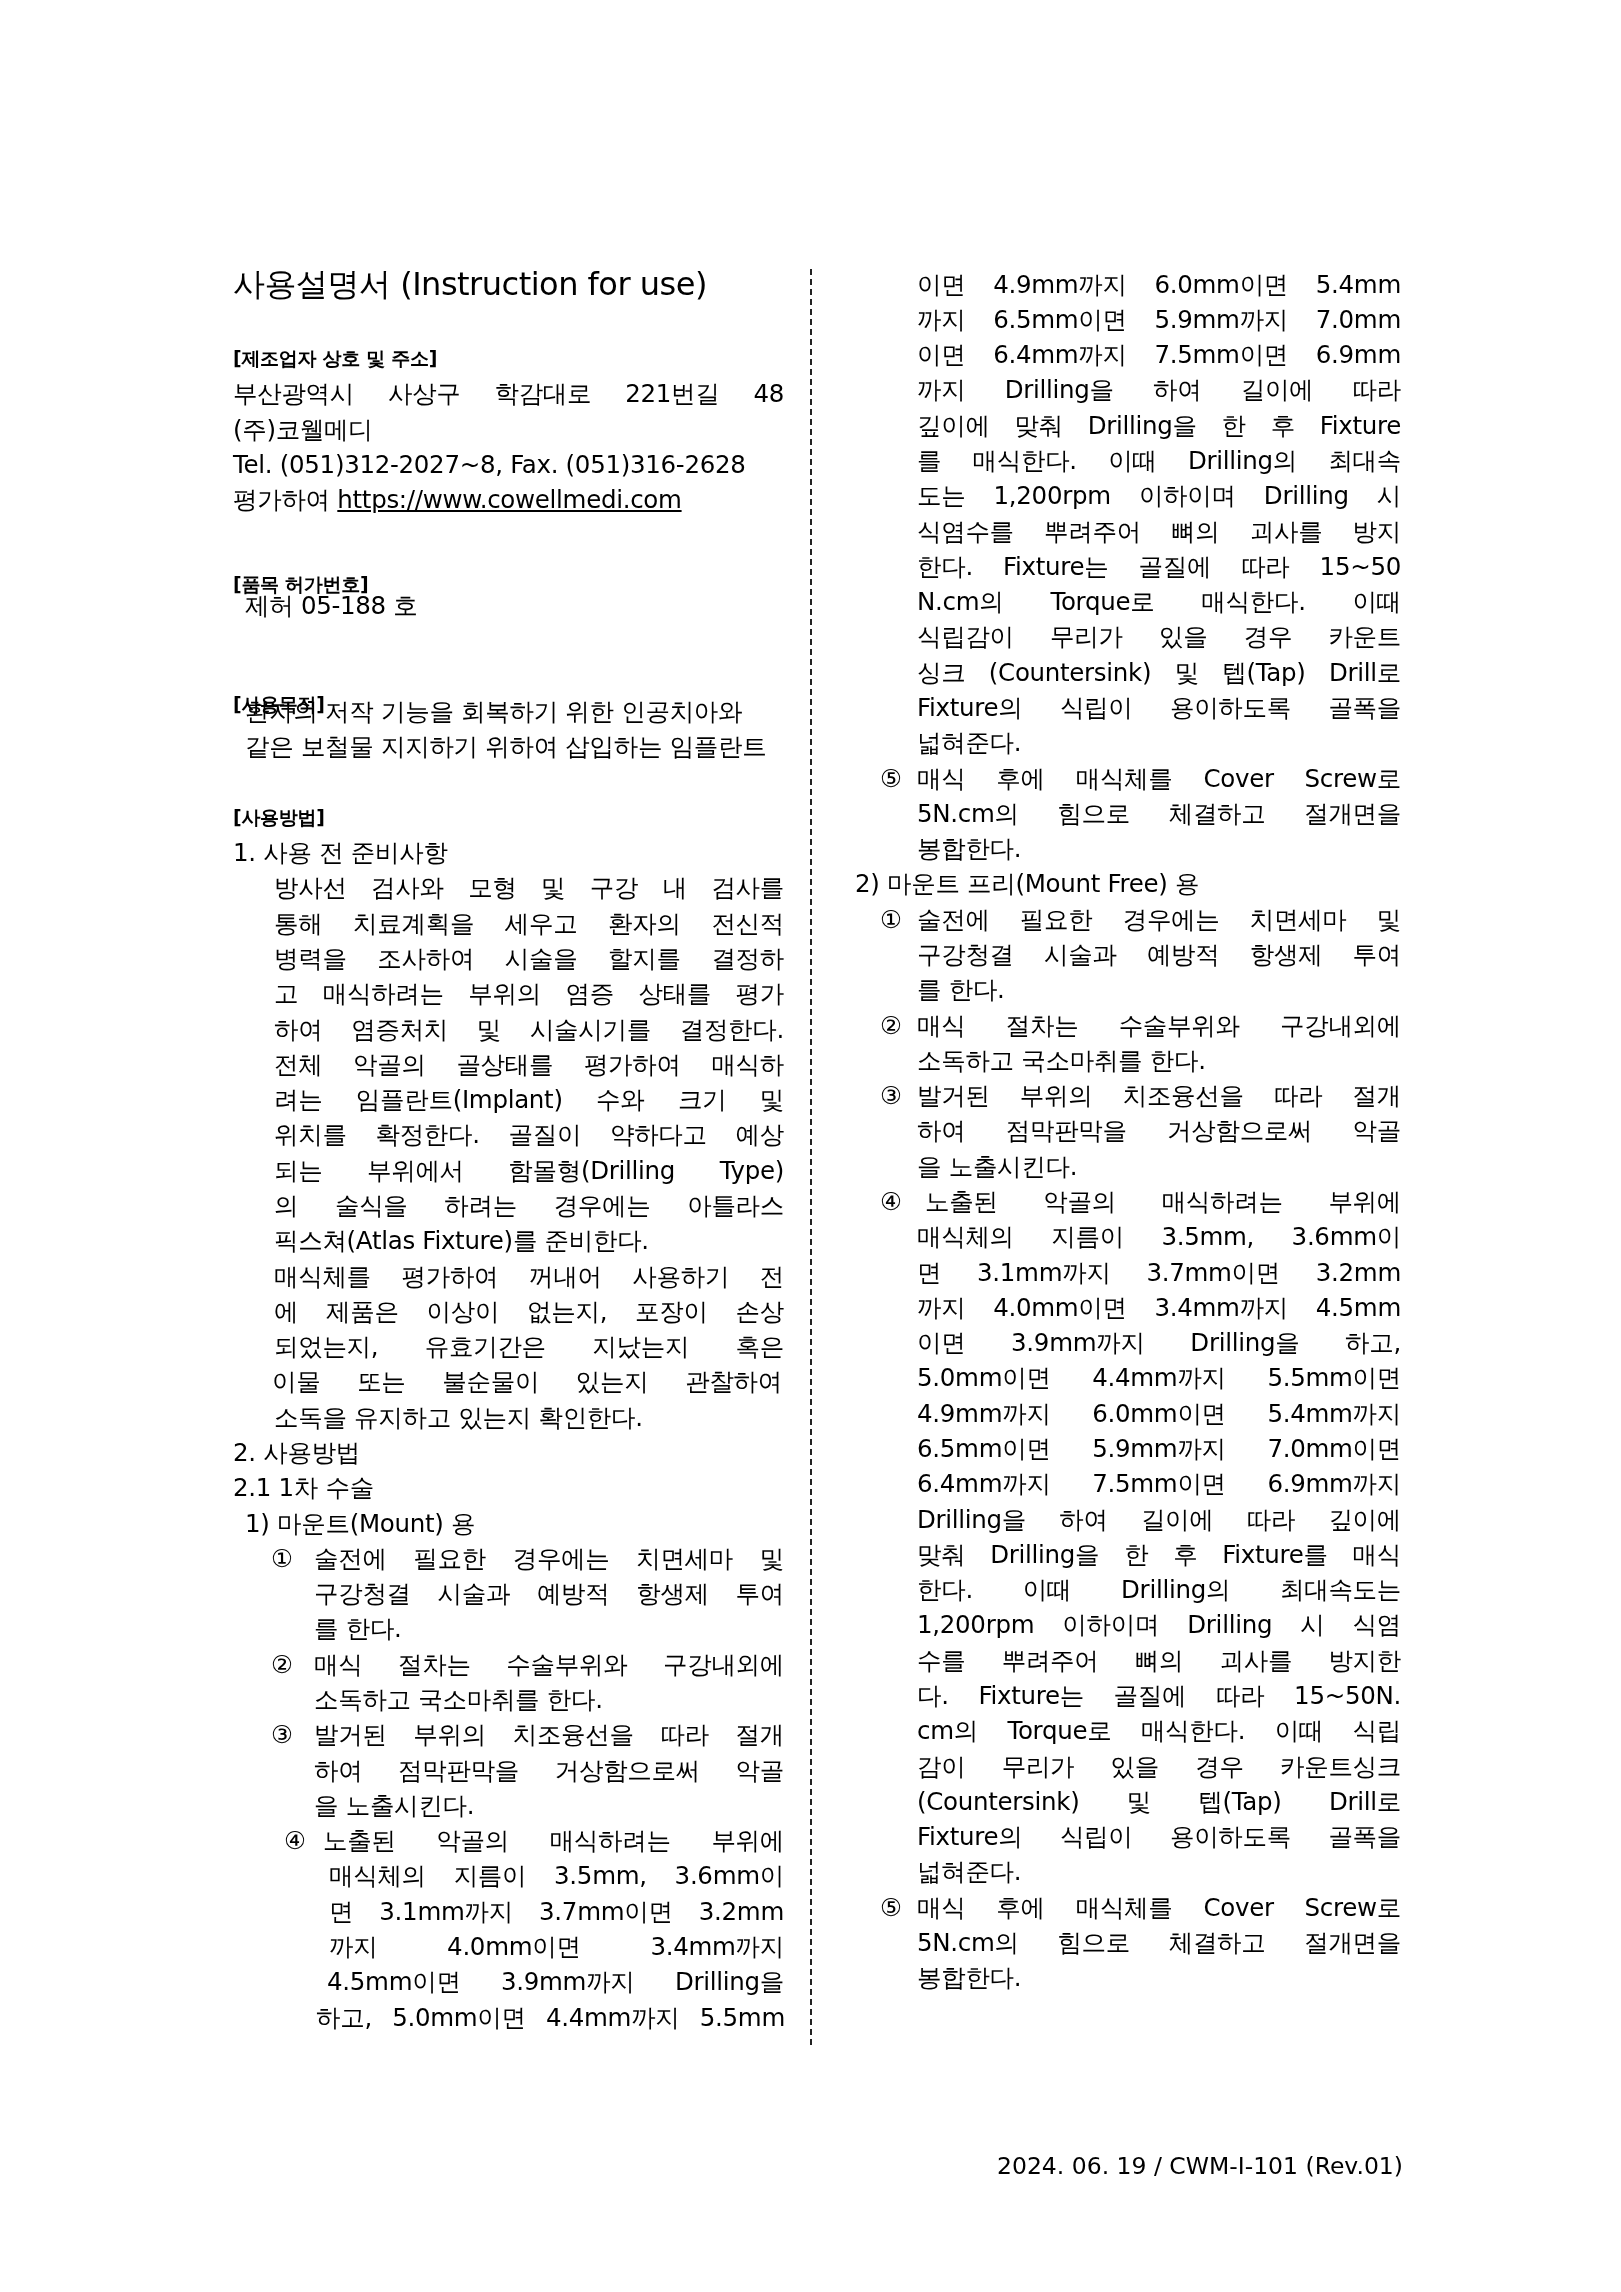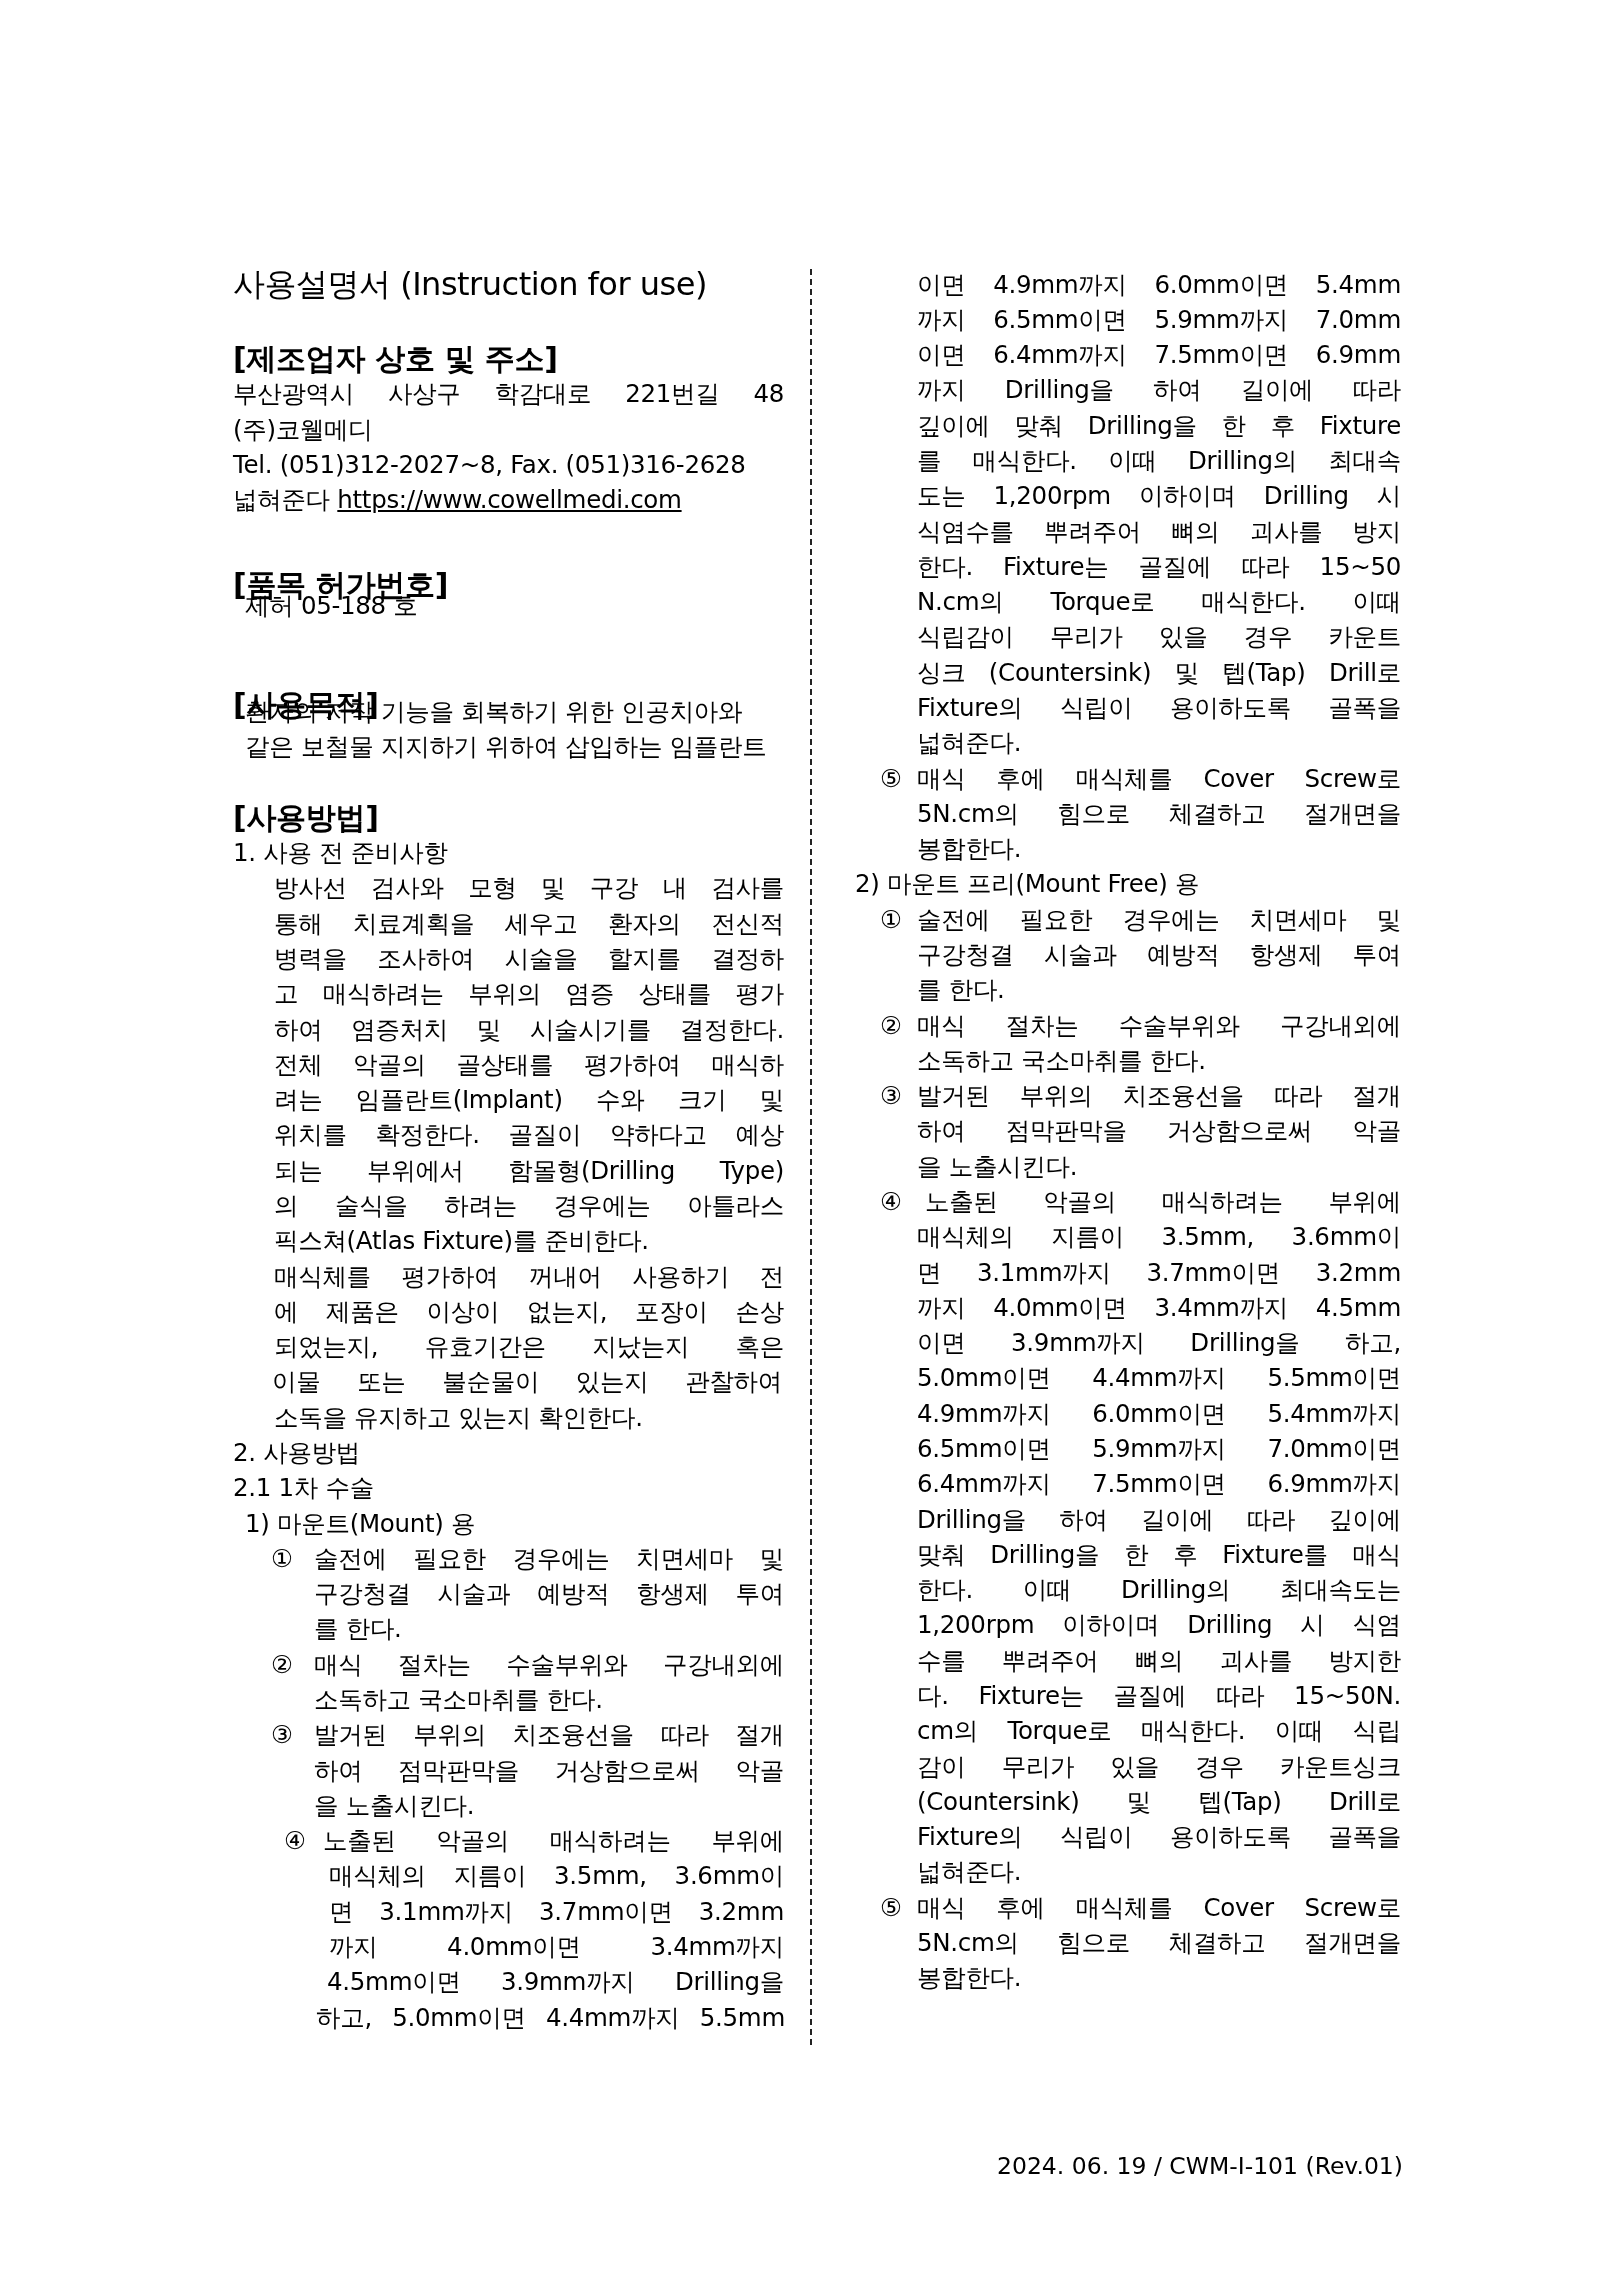--- a/index.html
+++ b/index.html
@@ -14,40 +14,40 @@
   }
   .title {
     position: absolute; left: 233px; top: 263px;
     font-size: 32px; font-weight: normal; letter-spacing: -0.5px; white-space: nowrap;
   }
   .line {
     position: absolute; font-size: 24.5px; line-height: 35px; white-space: nowrap;
     letter-spacing: -0.3px;
   }
   .just { text-align: justify; text-align-last: justify; white-space: normal; }
-  .head { font-weight: bold; font-size: 30px; }
+  .head { font-weight: bold; font-size: 19px; }
   .link { text-decoration: underline; }
   .footer {
     position: absolute; right: 218px; top: 2152px; font-size: 23.5px; white-space: nowrap;
   }
 </style>
 </head>
 <body>
 
 <div class="divider"></div>
 
 <div class="title">사용설명서 (Instruction for use)</div>
 
 <div>
   <div class="line head" style="left:233px;top:341px">[제조업자 상호 및 주소]</div>
   <div class="line just" style="left:233px;top:376px;width:551px">부산광역시 사상구 학감대로 221번길 48</div>
   <div class="line" style="left:233px;top:412px">(주)코웰메디</div>
   <div class="line" style="left:233px;top:447px">Tel. (051)312-2027~8, Fax. (051)316-2628</div>
   <div class="line" style="left:233px;top:482px">
-    <span>넓혀준다</span>
+    <span>평가하여</span>
     <span class="link">https://www.cowellmedi.com</span>
   </div>
 
   <div class="line head" style="left:233px;top:567px">[품목 허가번호]</div>
   <div class="line" style="left:245px;top:588px">제허 05-188 호</div>
 
   <div class="line head" style="left:233px;top:687px">[사용목적]</div>
   <div class="line" style="left:245px;top:694px">환자의 저작 기능을 회복하기 위한 인공치아와</div>
   <div class="line" style="left:245px;top:729px">같은 보철물 지지하기 위하여 삽입하는 임플란트</div>
 

